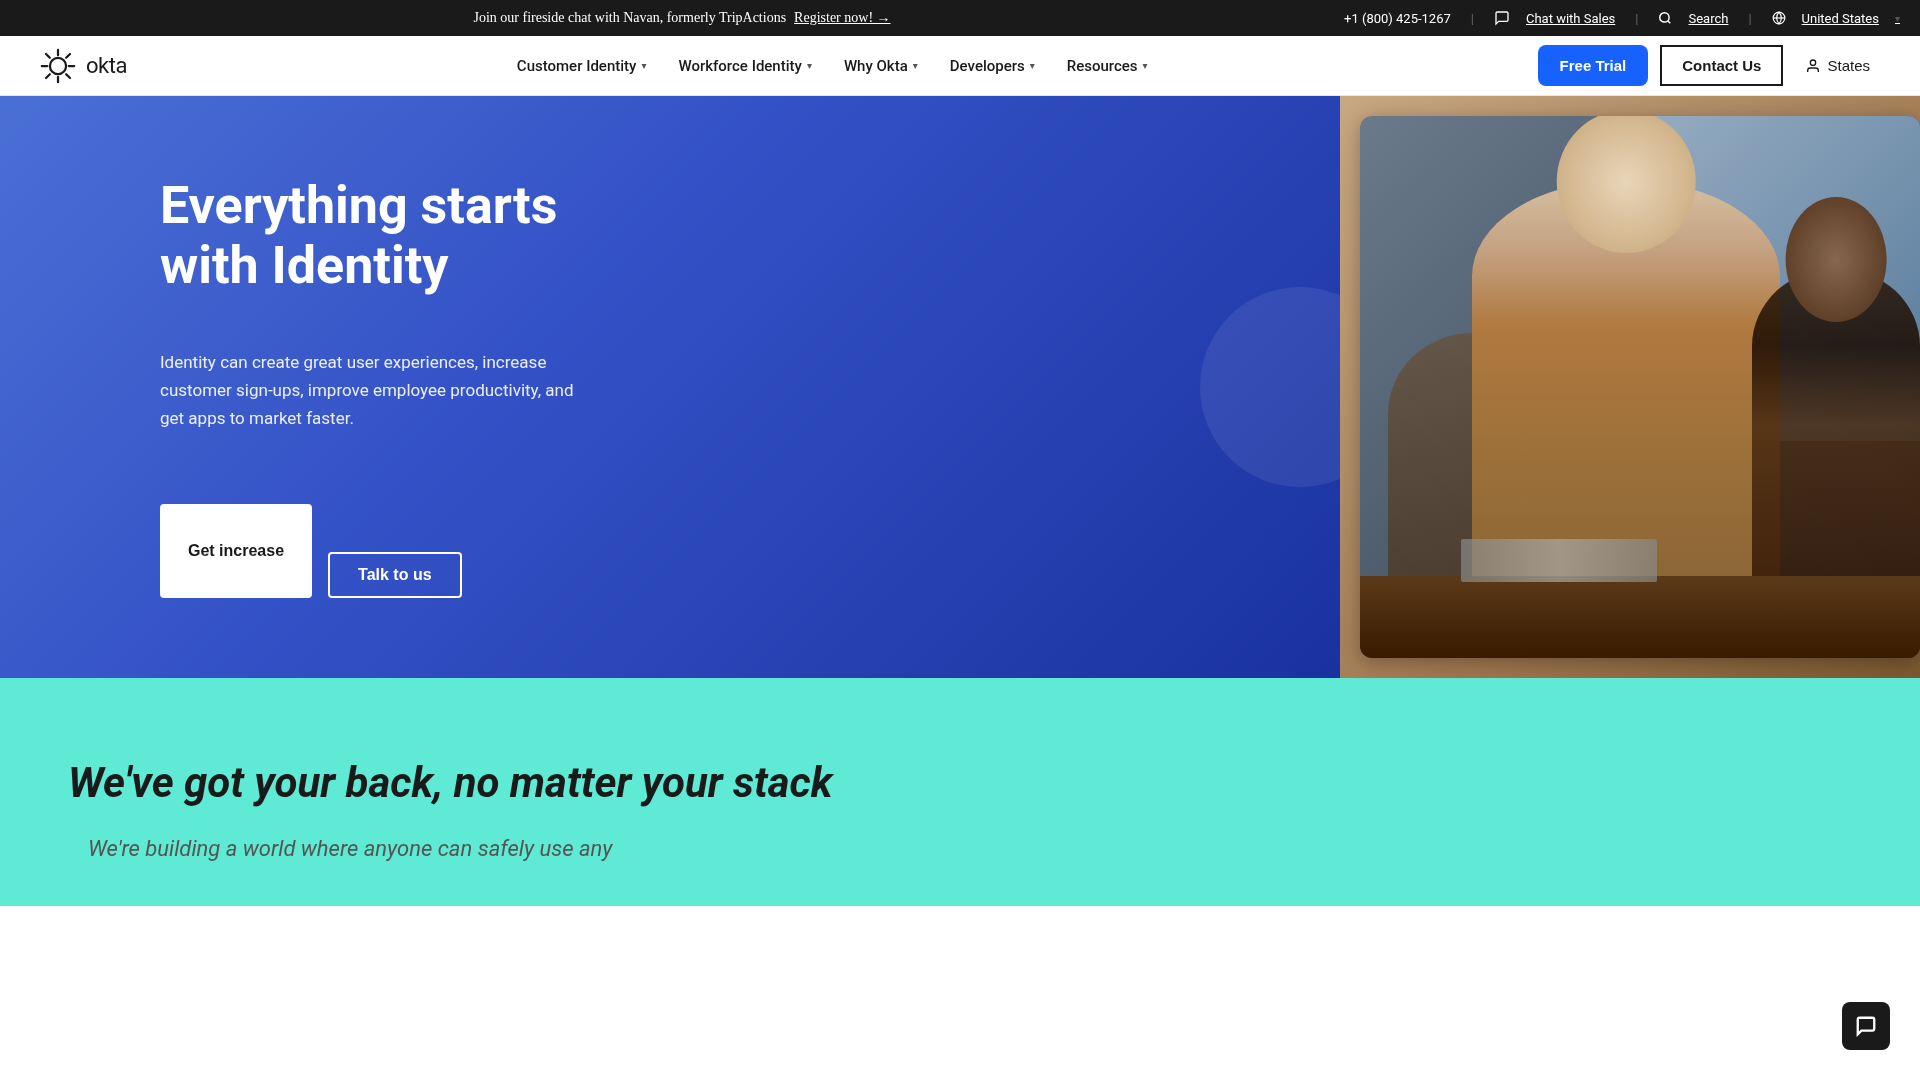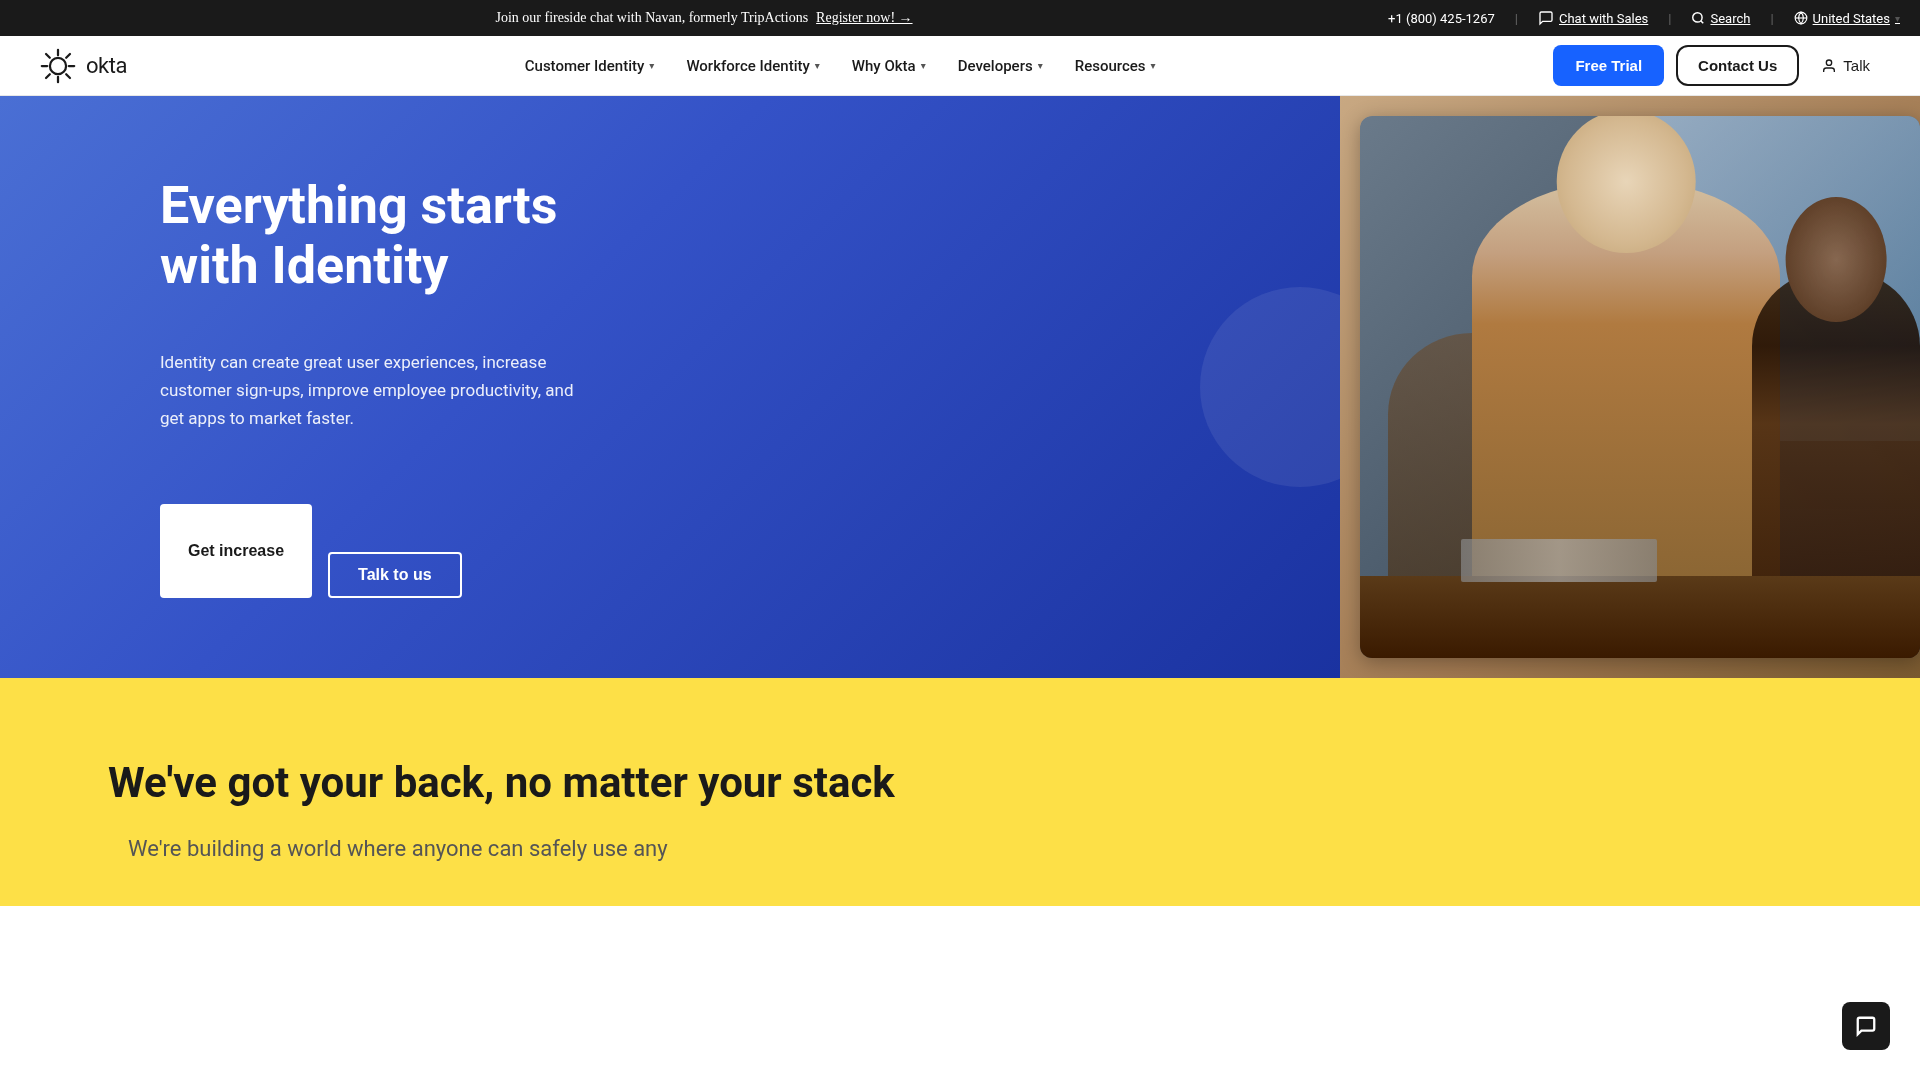--- a/index.html
+++ b/index.html
@@ -14,21 +14,21 @@
       font-size: 14px;
       display: flex;
       align-items: center;
       justify-content: space-between;
     }
     .announcement-bar .left-section { flex: 1; display: flex; align-items: center; justify-content: center; gap: 8px; font-family: Liberation Serif, serif; }
     .announcement-bar .right-section { display: flex; align-items: center; gap: 20px; font-size: 13px; }
     .announcement-bar a { color: #fff; text-decoration: underline; }
     .register-link { color: #fff; text-decoration: underline; cursor: pointer; }
     .top-bar-divider { color: #666; }
-    .chat-link, .search-link, .region-link { color: #fff; display: flex; align-items: center; gap: 5px; cursor: pointer; text-decoration: none; }
+    .chat-link, .search-link, .region-link { color: #fff; display: flex; align-items: center; gap: 16px; cursor: pointer; text-decoration: none; }
     .phone-link { color: #fff; }
 
     
     .main-nav {
       display: flex;
       align-items: center;
       justify-content: space-between;
       padding: 0 40px;
       height: 60px;
       background: #fff;
@@ -62,21 +62,21 @@
       border-radius: 8px;
       font-size: 15px;
       font-weight: 600;
       cursor: pointer;
     }
     .btn-contact {
       background: #fff;
       color: #1a1a1a;
       border: 2px solid #1a1a1a;
       padding: 10px 20px;
-      border-radius: 12px;
+      border-radius: 0;
       font-size: 15px;
       font-weight: 600;
       cursor: pointer;
     }
     .btn-login {
       background: none;
       border: none;
       font-size: 15px;
       font-weight: 500;
       cursor: pointer;
@@ -177,22 +177,23 @@
     
     .img-bg {
       position: absolute;
       inset: 0;
       background:
         linear-gradient(to bottom right, #6a7a8a 0%, #4a5a6a 50%, #2a3a4a 100%);
     }
 
     
     .stack-section {
-      padding: 80px 108px 40px;
-      background: #fde047;
+      padding: 80px 68px 40px;
+      background: #5eead4;
+      font-style: italic;
     }
     .stack-heading {
       font-size: 42px;
       font-weight: 700;
       color: #1a1a1a;
       margin-bottom: 24px;
     }
     .stack-subtext {
       font-size: 22px;
       color: #555;
@@ -299,21 +300,21 @@
   </div>
 
   <div class="nav-actions">
     <button class="btn-free-trial">Free Trial</button>
     <button class="btn-contact">Contact Us</button>
     <button class="btn-login">
       <svg width="16" height="16" viewBox="0 0 24 24" fill="none" stroke="#1a1a1a" stroke-width="2">
         <path d="M20 21v-2a4 4 0 0 0-4-4H8a4 4 0 0 0-4 4v2"></path>
         <circle cx="12" cy="7" r="4"></circle>
       </svg>
-      <span>Talk</span>
+      <span>States</span>
     </button>
   </div>
 </nav>
 
 <section class="hero-section">
   <div class="hero-left">
     <h1 class="hero-heading">Everything starts with Identity</h1>
     <p class="hero-subtext">Identity can create great user experiences, increase customer sign-ups, improve employee productivity, and get apps to market faster.</p>
     <div class="hero-buttons">
       <button class="btn-get-started">Get increase</button>

